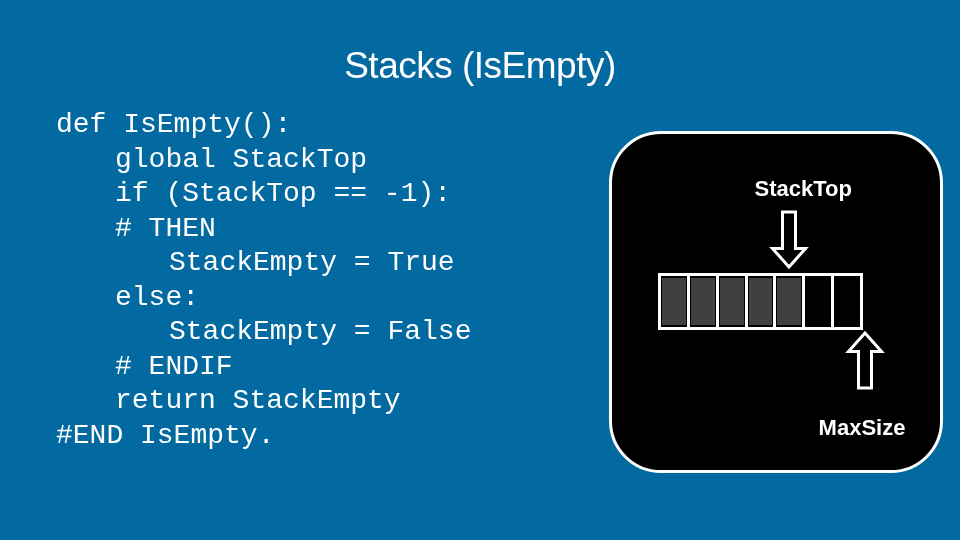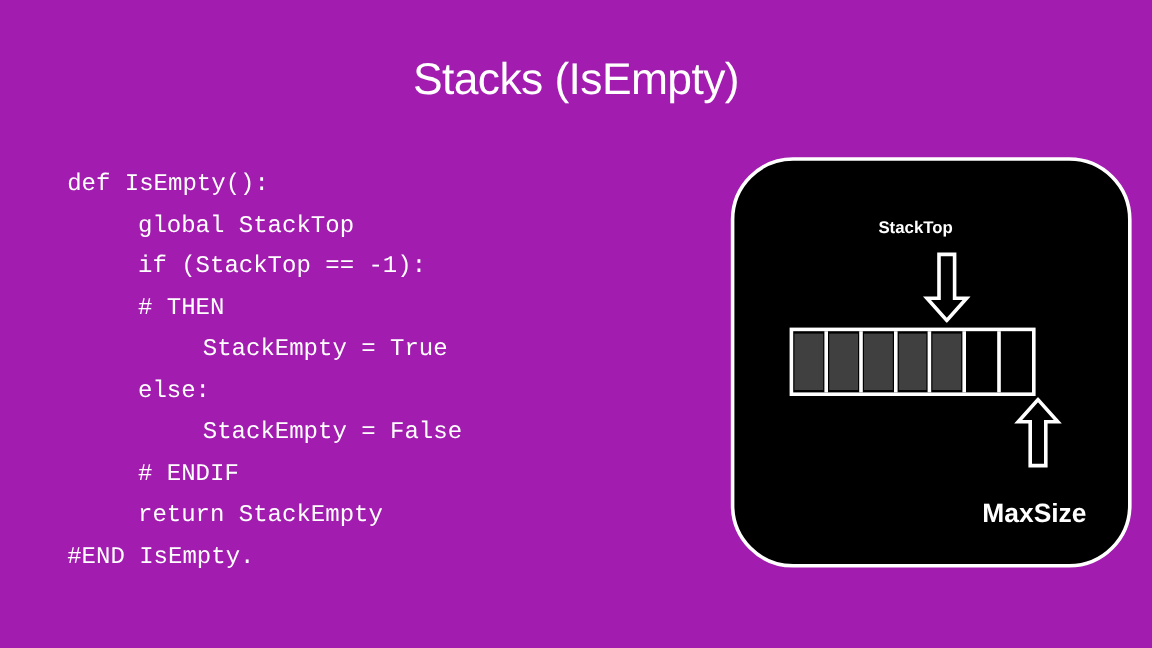--- a/index.html
+++ b/index.html
@@ -1,20 +1,20 @@
 <!DOCTYPE html>
 <html><head>
 <meta charset="utf-8">
 <style>
   html, body { margin: 0; padding: 0; background: #000; }
   .slide {
     position: relative;
     width: 960px;
     height: 540px;
-    background: #a21caf;
+    background: #0369a1;
     overflow: hidden;
     font-family: "Liberation Sans", sans-serif;
   }
   .slide-title {
     position: absolute;
     top: 46px;
     left: 0;
     width: 960px;
     text-align: center;
     color: #ffffff;
@@ -22,47 +22,46 @@
     line-height: 40px;
     font-weight: 400;
     letter-spacing: -0.5px;
   }
   .code-block {
     position: absolute;
     left: 56px;
     top: 108px;
     color: #ffffff;
     font-family: "Liberation Mono", "DejaVu Sans Mono", monospace;
-    font-size: 20px;
+    font-size: 28px;
     line-height: 34.5px;
     white-space: pre;
-    margin-top: 29px;
   }
   .code-line.i1 { margin-left: 59px; }
   .code-line.i2 { margin-left: 113px; }
 
   .diagram-frame {
     position: absolute;
     left: 609px;
     top: 131px;
     width: 334px;
     height: 342px;
     box-sizing: border-box;
     border: 3px solid #ffffff;
     border-radius: 52px;
     background: #000000;
   }
   .stacktop-label {
     position: absolute;
     left: 732px;
     top: 176px;
     width: 120px;
-    text-align: left;
+    text-align: right;
     color: #ffffff;
-    font-size: 14px;
+    font-size: 22px;
     line-height: 26px;
     font-weight: 700;
   }
   .maxsize-label {
     position: absolute;
     left: 812px;
     top: 415px;
     width: 100px;
     text-align: center;
     color: #ffffff;

